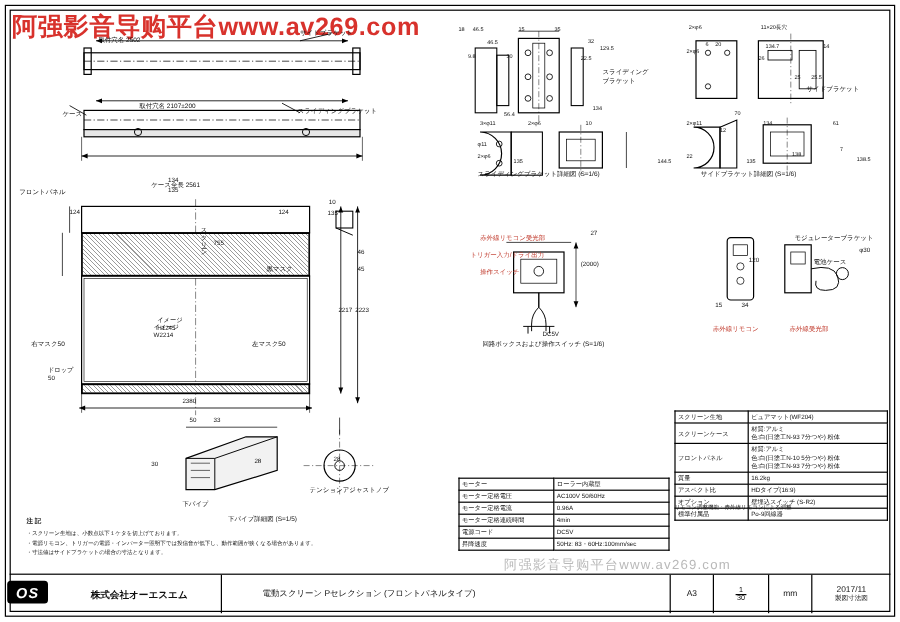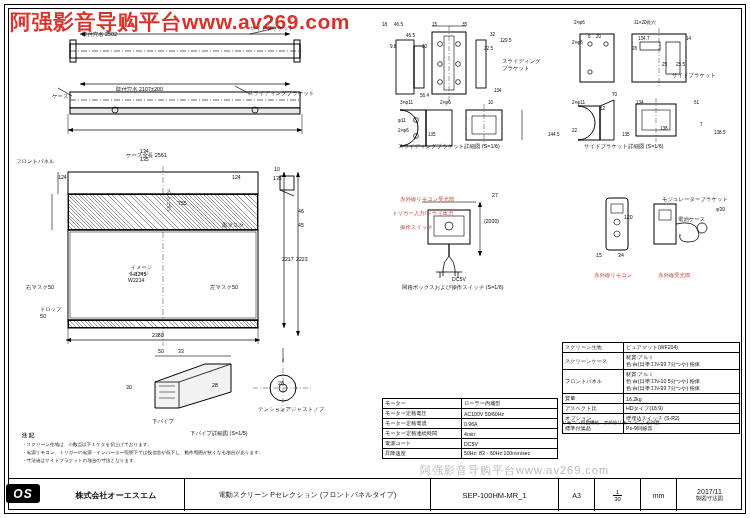--- a/index.html
+++ b/index.html
@@ -373,23 +373,20 @@
     </table>
   <div class="lbl s" style="left:562px;top:420px;">リモコン調整機能：赤外線リモコンによる調整</div>
 
   <div class="title">
     <div class="cell" style="left:0px;width:176px;border-left:none;">
       <span style="font-size:8px;font-weight:bold;padding-left:40px;">株式会社オーエスエム</span>
     </div>
     <div class="cell" style="left:176px;width:246px;">
       <span style="font-size:7px;">電動スクリーン  Pセレクション (フロントパネルタイプ)</span>
     </div>
-    <div class="cell" style="left:422px;width:128px;">
-      <span style="font-size:7.5px;">SEP-100HM-MR_1</span>
-    </div>
     <div class="cell" style="left:550px;width:36px;">
       <span style="font-size:7px;">A3</span>
     </div>
     <div class="cell" style="left:586px;width:46px;flex-direction:column;">
       <span style="font-size:6px;border-bottom:1px solid #000;padding:0 3px;">1</span>
       <span style="font-size:6px;padding:0 3px;">30</span>
     </div>
     <div class="cell" style="left:632px;width:36px;">
       <span style="font-size:7px;">mm</span>
     </div>

